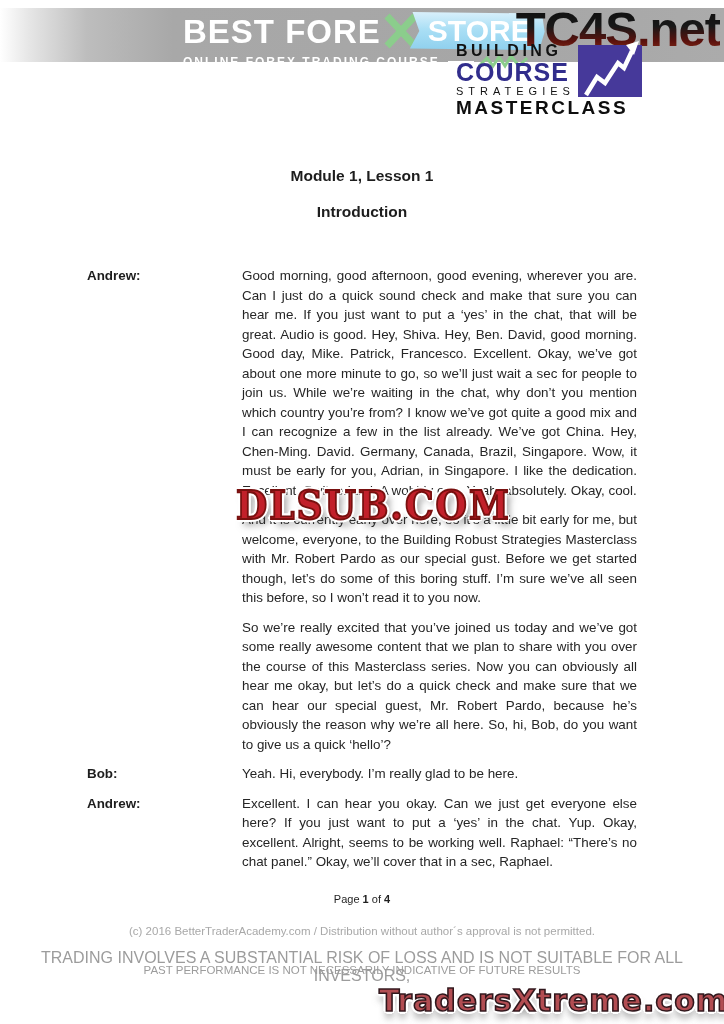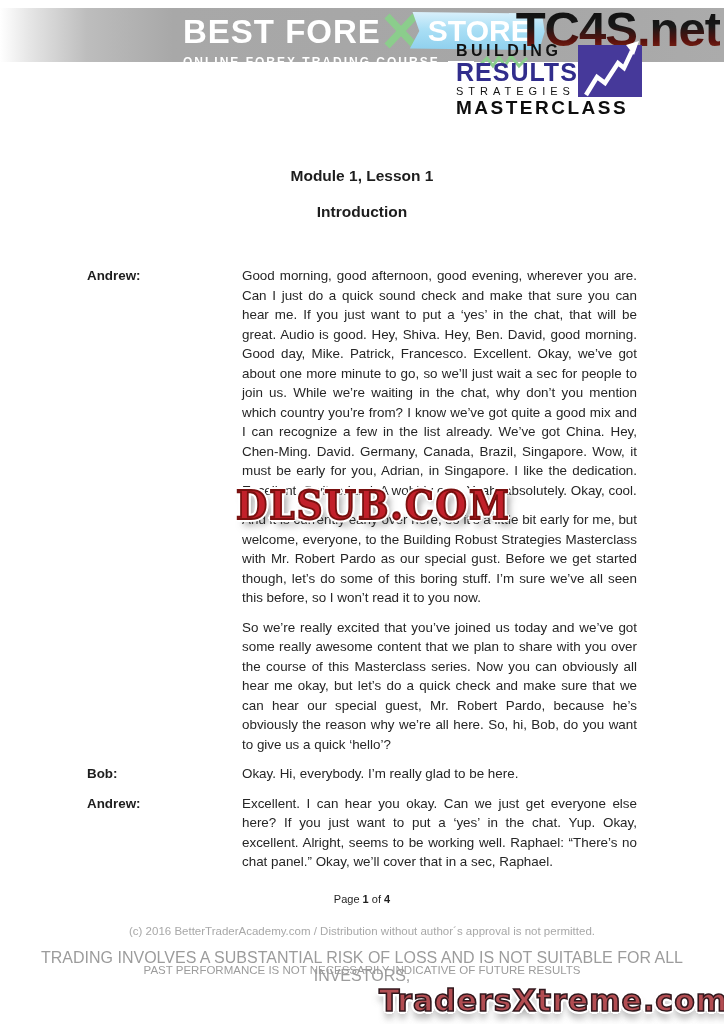--- a/index.html
+++ b/index.html
@@ -101,21 +101,21 @@
   <div class="tc4s">TC4S.net</div>
 
   <div class="mclogo">
     <div class="mc-square">
       <svg width="60" height="66" viewBox="0 0 60 66">
         <polyline points="6,58 17,40 25,46 38,26 44,31 52,14" fill="none" stroke="#ffffff" stroke-width="4.5"></polyline>
         <polygon points="46,8 59,4 54,18" fill="#ffffff"></polygon>
       </svg>
     </div>
     <div class="mc-building">BUILDING</div>
-    <div class="mc-robust">RESULTS</div>
+    <div class="mc-robust">COURSE</div>
     <div class="mc-strategies">STRATEGIES</div>
     <div class="mc-masterclass">MASTERCLASS</div>
   </div>
 
   <div class="title1">Module 1, Lesson 1</div>
   <div class="title2">Introduction</div>
 
   <div class="transcript">
 
     <div class="row">
@@ -126,21 +126,21 @@
           <span class="dlsub">DLSUB.COM</span>
           <span>And it is currently early over here, so it’s a little bit early for me, but welcome, everyone, to the Building Robust Strategies Masterclass with Mr. Robert Pardo as our special gust. Before we get started though, let’s do some of this boring stuff. I’m sure we’ve all seen this before, so I won’t read it to you now.</span>
         </p>
         <p>So we’re really excited that you’ve joined us today and we’ve got some really awesome content that we plan to share with you over the course of this Masterclass series. Now you can obviously all hear me okay, but let’s do a quick check and make sure that we can hear our special guest, Mr. Robert Pardo, because he’s obviously the reason why we’re all here. So, hi, Bob, do you want to give us a quick ‘hello’?</p>
       </div>
     </div>
 
     <div class="row">
       <div class="speaker">Bob:</div>
       <div class="speech">
-        <p>Okay. Hi, everybody. I’m really glad to be here.</p>
+        <p>Yeah. Hi, everybody. I’m really glad to be here.</p>
       </div>
     </div>
 
     <div class="row">
       <div class="speaker">Andrew:</div>
       <div class="speech">
         <p>Excellent. I can hear you okay. Can we just get everyone else here? If you just want to put a ‘yes’ in the chat. Yup. Okay, excellent. Alright, seems to be working well. Raphael: “There’s no chat panel.” Okay, we’ll cover that in a sec, Raphael.</p>
       </div>
     </div>
 

